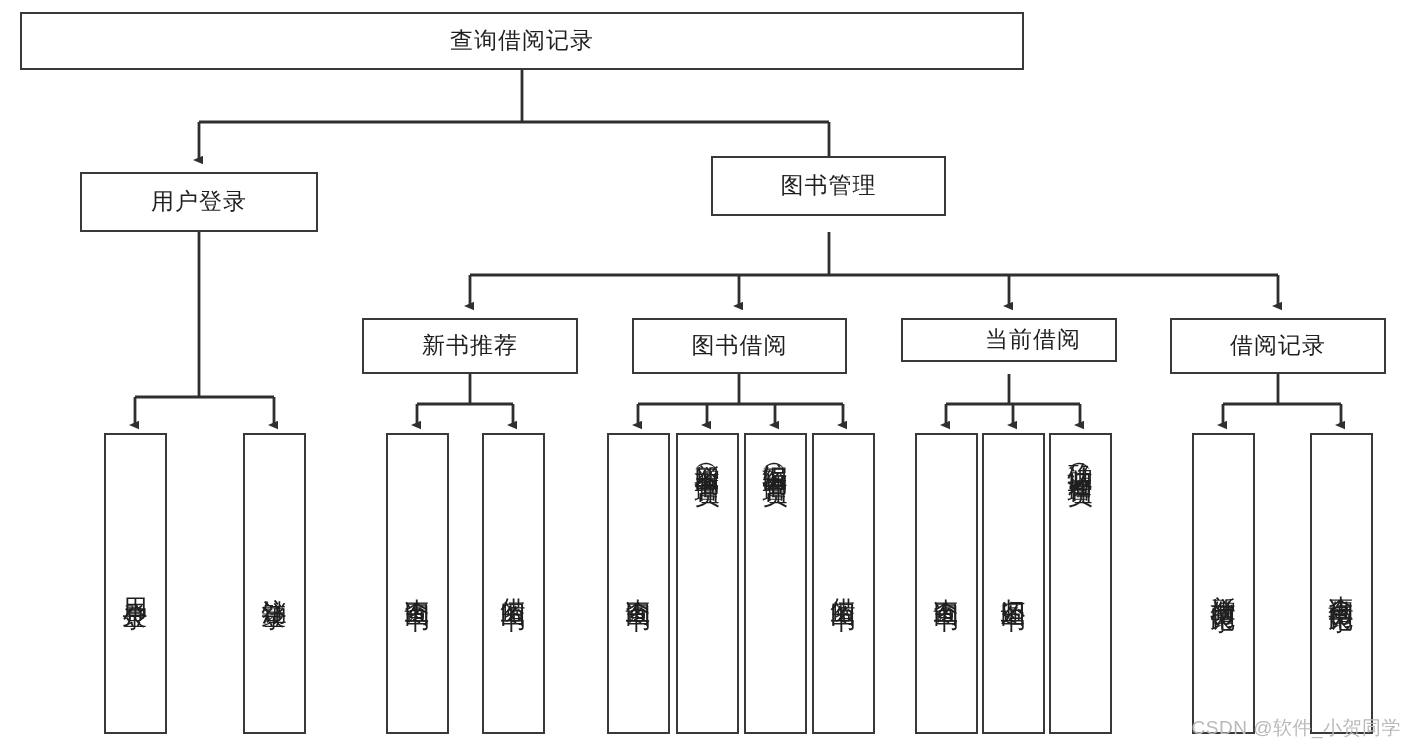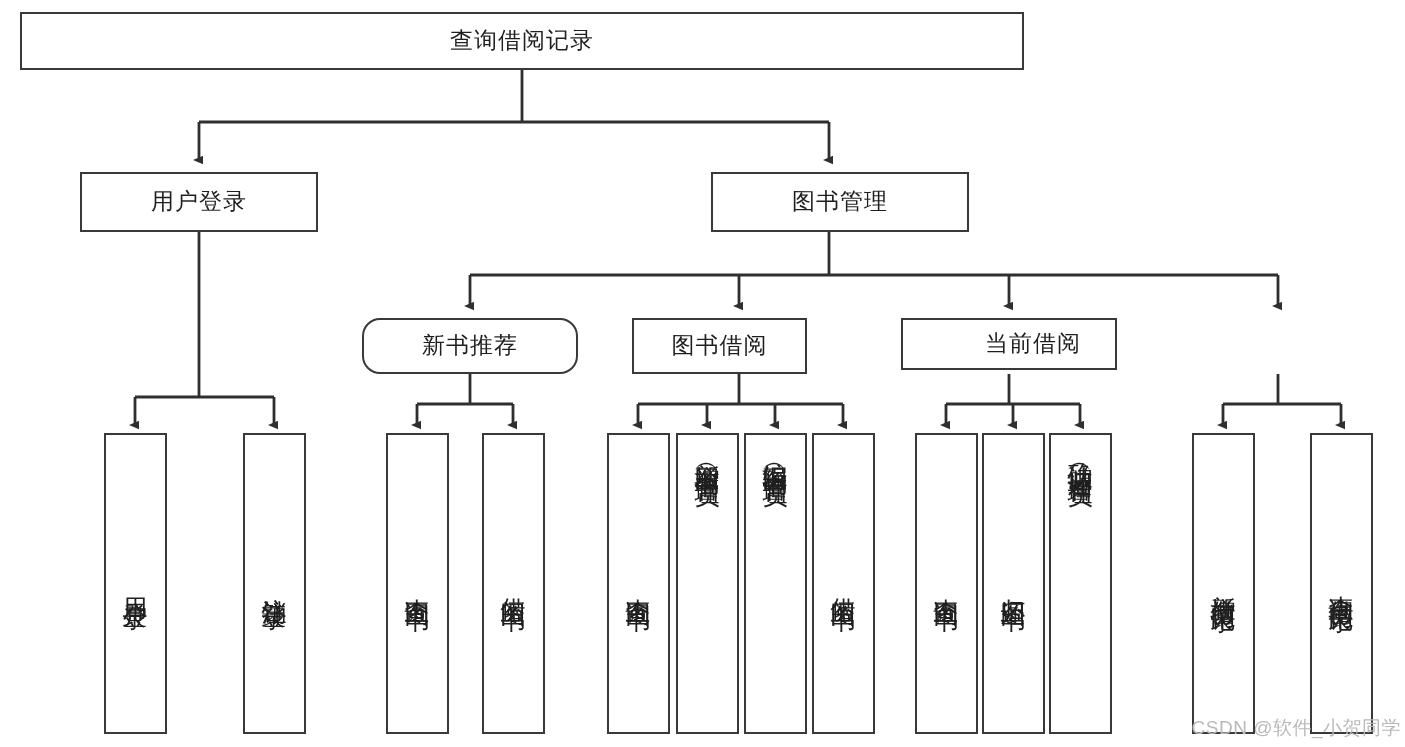--- a/index.html
+++ b/index.html
@@ -129,32 +129,35 @@
     </g>
   </svg>
 
   <div class="node horizontal" style="left:20px; top:12px; width:1004px; height:58px;">
     <span class="node-label">查询借阅记录</span>
   </div>
 
   <div class="node horizontal" style="left:80px; top:172px; width:238px; height:60px;">
     <span class="node-label">用户登录</span>
   </div>
-  <div class="node horizontal" style="left:711px; top:172px; width:258px; height:60px;">
+  <div class="node horizontal" style="left:711px; top:156px; width:235px; height:60px;">
     <span class="node-label">图书管理</span>
   </div>
 
-  <div class="node horizontal" style="left:362px; top:318px; width:216px; height:56px;border-radius:18px;">
+  <div class="node horizontal" style="left:362px; top:318px; width:216px; height:56px;">
     <span class="node-label">新书推荐</span>
   </div>
-  <div class="node horizontal" style="left:632px; top:318px; width:175px; height:56px;">
+  <div class="node horizontal" style="left:632px; top:318px; width:215px; height:56px;">
     <span class="node-label">图书借阅</span>
   </div>
-  <div class="node horizontal" style="left:901px; top:318px; width:216px; height:52px;padding-left:48px;">
+  <div class="node horizontal" style="left:901px; top:318px; width:216px; height:44px;padding-left:48px;">
     <span class="node-label">当前借阅</span>
+  </div>
+  <div class="node horizontal" style="left:1170px; top:318px; width:216px; height:56px;">
+    <span class="node-label">借阅记录</span>
   </div>
 
   <div class="node vertical centered" style="left:104px; top:433px; width:63px; height:301px;">
     <span class="node-label">用户登录</span>
   </div>
   <div class="node vertical centered" style="left:243px; top:433px; width:63px; height:301px;">
     <span class="node-label">注销登录</span>
   </div>
 
   <div class="node vertical centered" style="left:386px; top:433px; width:63px; height:301px;">

